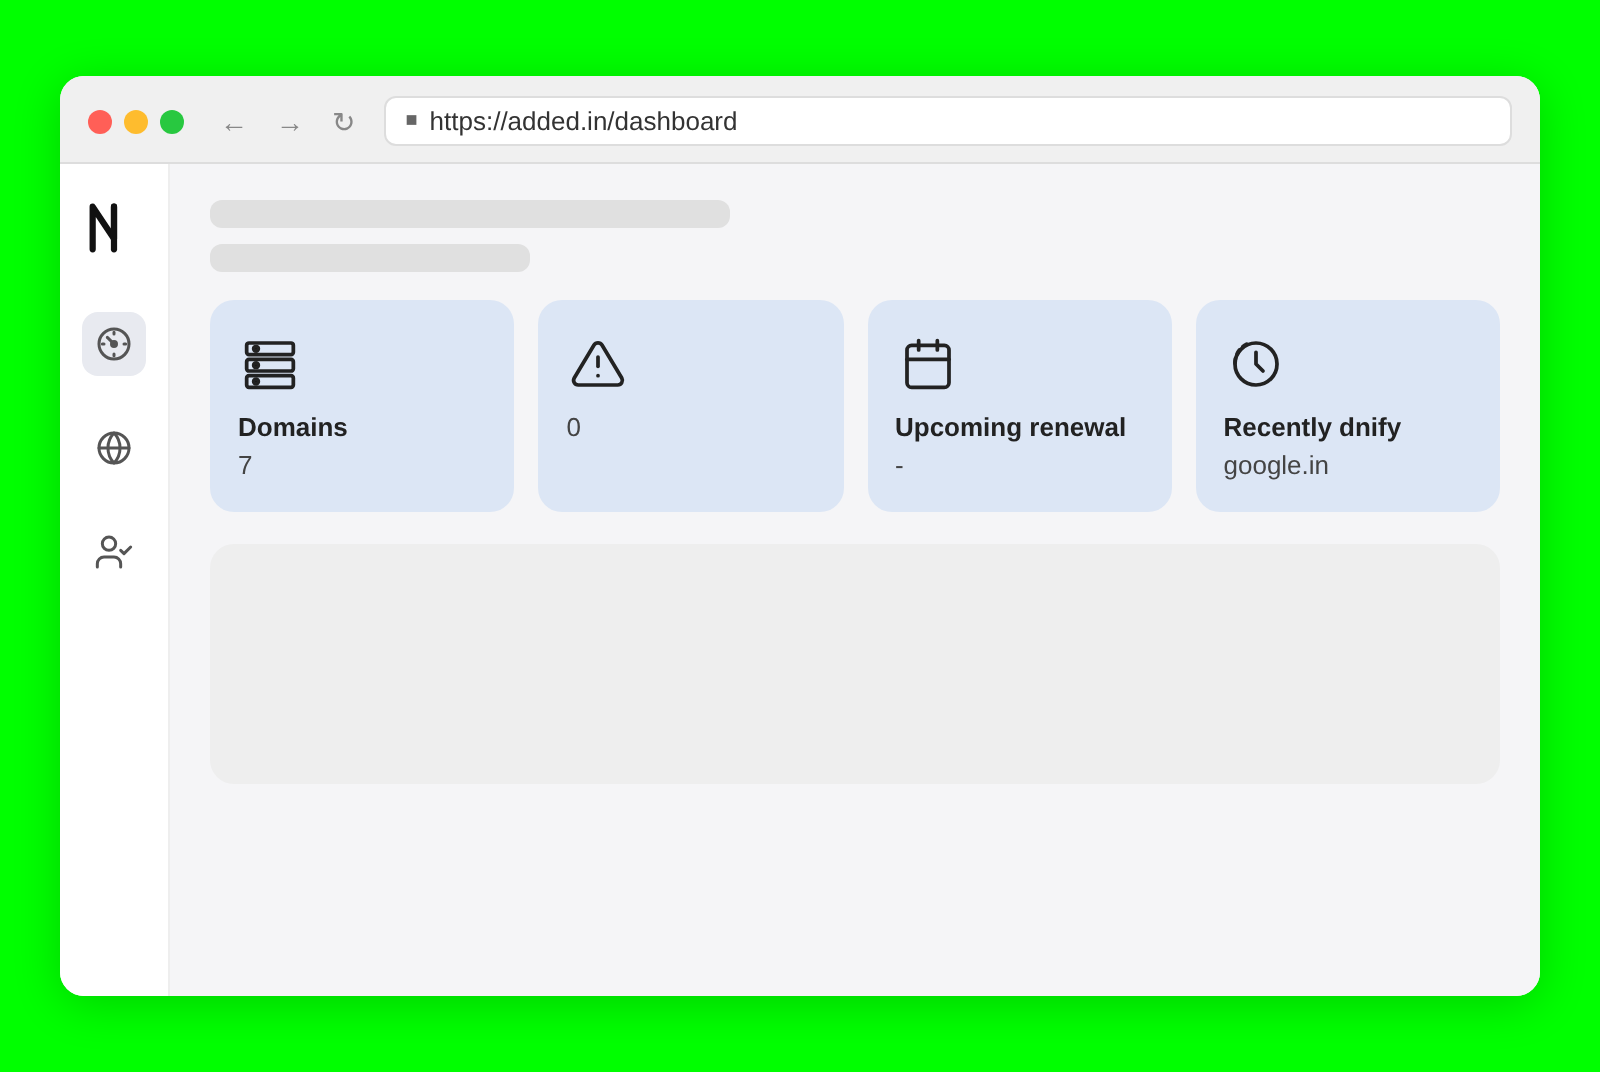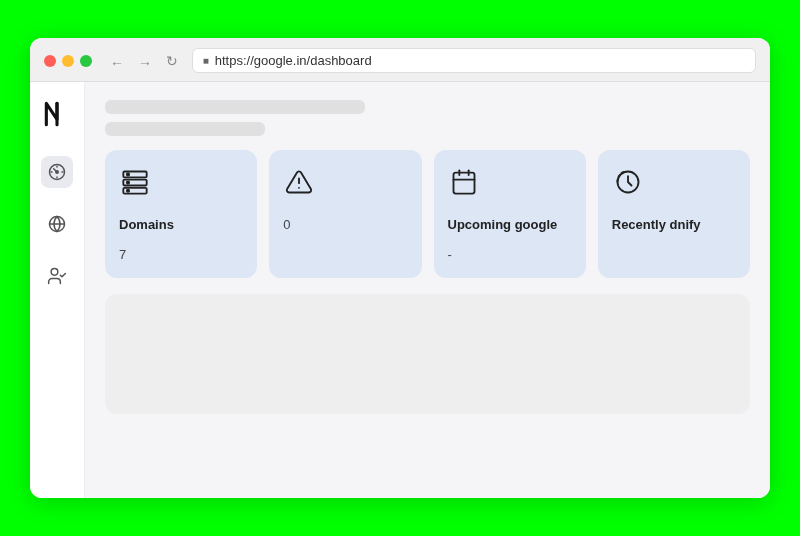--- a/index.html
+++ b/index.html
@@ -150,21 +150,21 @@
       grid-template-columns: repeat(4, 1fr);
       gap: 12px;
       margin-bottom: 16px;
     }
     .stat-card {
       background: #dce6f5;
       border-radius: 12px;
       padding: 16px 14px;
       display: flex;
       flex-direction: column;
-      gap: 15px;
+      gap: 4px;
       min-height: 100px;
     }
     .stat-card-icon {
       width: 32px;
       height: 32px;
       display: flex;
       align-items: center;
       justify-content: center;
       margin-bottom: 4px;
     }
@@ -202,21 +202,21 @@
       <div class="traffic-light tl-yellow"></div>
       <div class="traffic-light tl-green"></div>
     </div>
     <div class="nav-buttons">
       <button class="nav-btn">←</button>
       <button class="nav-btn">→</button>
       <button class="nav-btn">↻</button>
     </div>
     <div class="address-bar">
       <span class="lock-icon">■</span>
-      <span class="address-bar-text">https://google.in/dashboard</span>
+      <span class="address-bar-text">https://added.in/dashboard</span>
     </div>
   </div>
 
   <div class="app-container">
 
     <div class="sidebar">
       <div class="sidebar-logo">
 
         <svg viewBox="0 0 36 36" fill="none" xmlns="http://www.w3.org/2000/svg">
           <path d="M6 30V6L18 24V6" stroke="#111" stroke-width="3.5" stroke-linecap="round" stroke-linejoin="round"></path>
@@ -285,32 +285,33 @@
 
         <div class="stat-card">
           <div class="stat-card-icon">
             <svg viewBox="0 0 24 24" fill="none" stroke="currentColor" stroke-width="1.6" stroke-linecap="round" stroke-linejoin="round">
               <rect x="3" y="4" width="18" height="18" rx="2" ry="2"></rect>
               <line x1="16" y1="2" x2="16" y2="6"></line>
               <line x1="8" y1="2" x2="8" y2="6"></line>
               <line x1="3" y1="10" x2="21" y2="10"></line>
             </svg>
           </div>
-          <div class="stat-card-label">Upcoming google</div>
+          <div class="stat-card-label">Upcoming renewal</div>
           <div class="stat-card-value">-</div>
         </div>
 
         <div class="stat-card">
           <div class="stat-card-icon">
             <svg viewBox="0 0 24 24" fill="none" stroke="currentColor" stroke-width="1.6" stroke-linecap="round" stroke-linejoin="round">
               <circle cx="12" cy="12" r="9"></circle>
               <polyline points="12 7 12 12 15 15"></polyline>
               <path d="M8 3.5 A9 9 0 0 0 3 12" stroke-dasharray="2 2"></path>
             </svg>
           </div>
           <div class="stat-card-label">Recently dnify</div>
+          <div class="stat-card-value">google.in</div>
         </div>
       </div>
 
       <div class="content-skeleton"></div>
     </div>
   </div>
 </div>
 
 </body></html>

